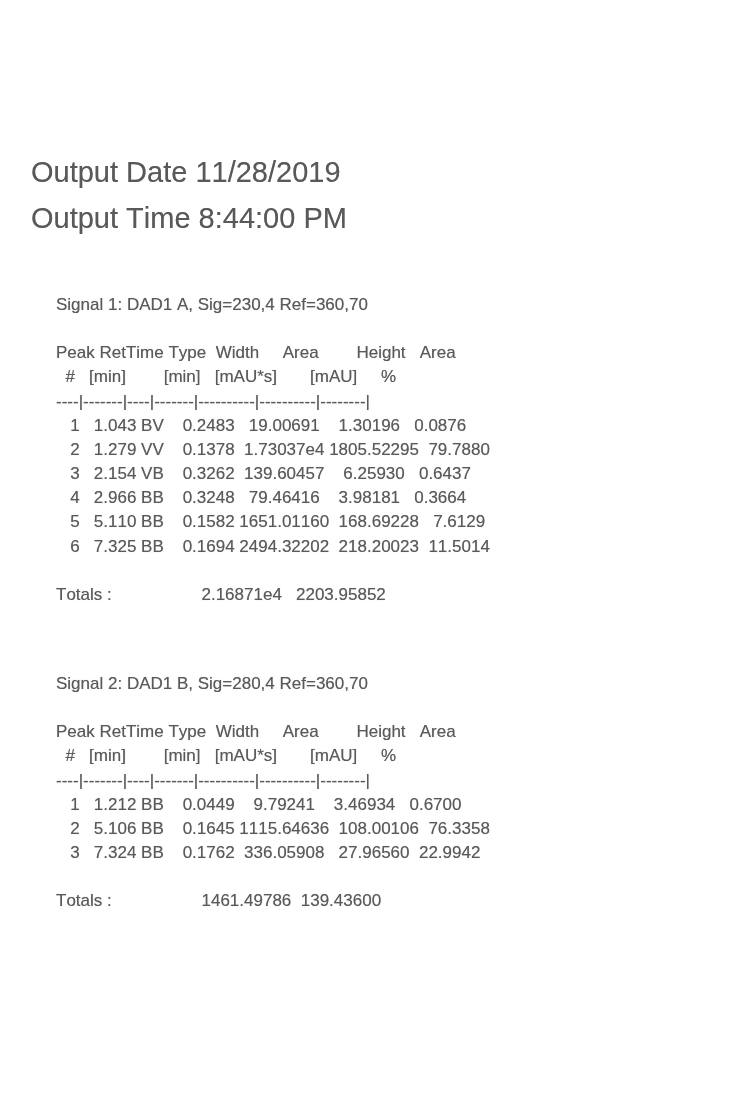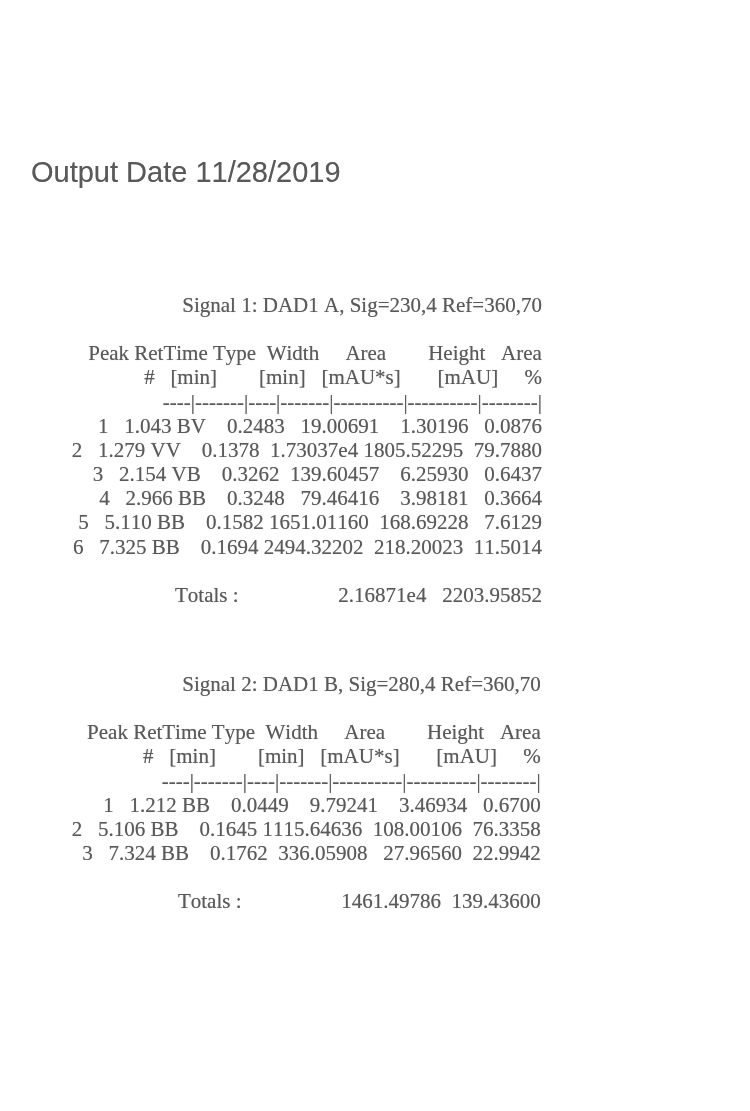--- a/index.html
+++ b/index.html
@@ -8,54 +8,54 @@
     --report-color:#5a5a5a;
   }
   html,body{margin:0;padding:0;background:#e8e8e8;}
   .page{
     position:relative;
     width:750px;
     height:1111px;
     background:var(--page-bg);
     overflow:hidden;
     font-kerning:none;
-    text-align:right;
   }
   .out-header{
     position:absolute;
     left:31px;
     top:149px;
     font-family:"Liberation Sans","DejaVu Sans",sans-serif;
     font-size:29px;
     line-height:46px;
     color:var(--header-color);
     text-shadow:0 0 0.6px rgba(89,89,89,0.55);
     white-space:nowrap;
   }
   pre.sig{
     position:absolute;
     left:56px;
     margin:0;
-    font-family:Liberation Serif, serif;
-    font-size:21px;
+    font-family:Liberation Sans, sans-serif;
+    font-size:17px;
     line-height:24.15px;
     color:var(--report-color);
     white-space:pre;
     text-shadow:0 0 0.7px rgba(90,90,90,0.6);
   }
   .sig-1{top:293px;}
   .sig-2{top:672px;}
 </style>
 </head>
 <body>
 
 <div class="page">
 
   <div class="out-header">
     <div>Output Date 11/28/2019</div>
+    <div>Output Time 8:44:00 PM</div>
   </div>
 
   <pre class="sig sig-1">Signal 1: DAD1 A, Sig=230,4 Ref=360,70
 
 Peak RetTime Type  Width     Area        Height   Area
   #   [min]        [min]   [mAU*s]       [mAU]     %
 ----|-------|----|-------|----------|----------|--------|
    1   1.043 BV    0.2483   19.00691    1.30196   0.0876
    2   1.279 VV    0.1378  1.73037e4 1805.52295  79.7880
    3   2.154 VB    0.3262  139.60457    6.25930   0.6437

